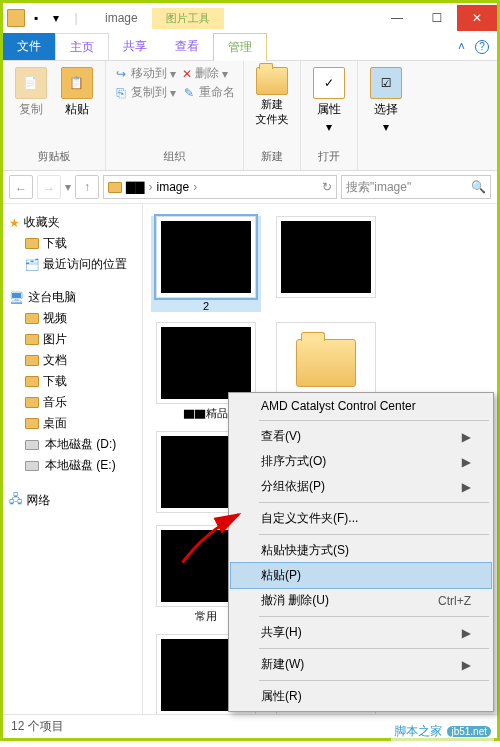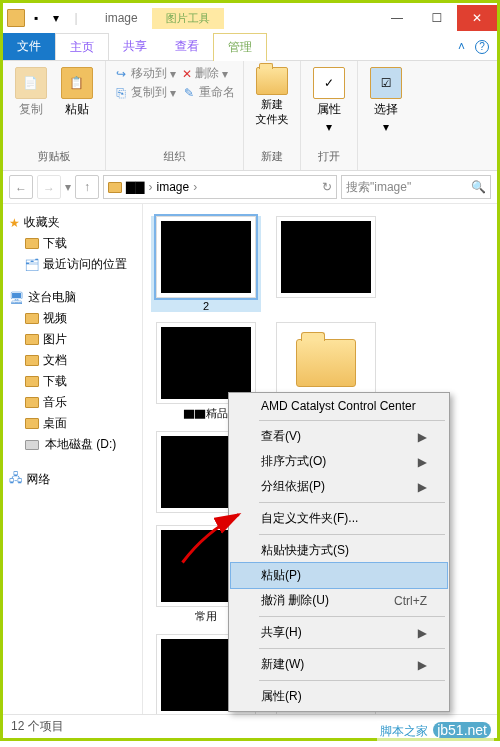--- a/index.html
+++ b/index.html
@@ -44,29 +44,29 @@
 .content{flex:1;padding:12px 8px;position:relative;overflow:hidden}
 .grid{display:flex;flex-wrap:wrap;gap:10px}
 .item{width:110px;display:flex;flex-direction:column;align-items:center;gap:2px}
 .item.sel .thumb{outline:2px solid #7bb3e8}
 .item.sel{background:#cde6f7}
 .thumb{width:100px;height:82px;border:1px solid #ddd;padding:4px;background:#fff}
 .thumb .inner{width:100%;height:100%;background:#000}
 .thumb.folder{display:flex;align-items:center;justify-content:center}
 .item .cap{font-size:11px;text-align:center}
 .statusbar{border-top:1px solid #e3e3e3;padding:3px 8px;font-size:11px;color:#555;display:flex;align-items:center}
-.ctxmenu{position:absolute;left:228px;top:392px;width:222px;background:#f0f0f0;border:1px solid #a0a0a0;box-shadow:3px 3px 6px rgba(0,0,0,.3);padding:2px}
+.ctxmenu{position:absolute;left:228px;top:392px;width:266px;background:#f0f0f0;border:1px solid #a0a0a0;box-shadow:3px 3px 6px rgba(0,0,0,.3);padding:2px}
 .ctxmenu .mi{display:flex;align-items:center;padding:4px 20px 4px 30px;position:relative;font-size:12px}
 .ctxmenu .mi.hov{background:#c2dcf0;outline:1px solid #7bb3e8}
 .ctxmenu .sep{height:1px;background:#c8c8c8;margin:3px 2px 3px 28px}
 .ctxmenu .mi .sub{margin-left:auto;color:#555}
 .ctxmenu .mi .sc{margin-left:auto;color:#555}
 .arrow-annot{position:absolute;left:160px;top:510px;width:120px;height:60px;pointer-events:none}
 .watermark{position:absolute;right:6px;bottom:6px;font-size:11px;color:#39c;background:rgba(255,255,255,.6);padding:1px 3px}
-.watermark .bubble{display:inline-block;background:#5ac;color:#fff;border-radius:8px;padding:0 4px;font-size:14px;margin-left:2px}
+.watermark .bubble{display:inline-block;background:#5ac;color:#fff;border-radius:8px;padding:0 4px;font-size:10px;margin-left:2px}
 .drv{display:inline-block;width:14px;height:10px;background:#d8d8d8;border:1px solid #999;border-radius:1px;margin-right:2px}
 .fld{display:inline-block;width:14px;height:11px;background:#f0c060;border:1px solid #c49030;border-radius:1px}
 .big-folder{width:60px;height:48px;background:linear-gradient(#fde29a,#f0c060);border:1px solid #d4a040;border-radius:3px;position:relative;margin:10px auto}
 .big-folder:before{content:"";position:absolute;top:-8px;left:4px;width:22px;height:8px;background:#fde29a;border:1px solid #d4a040;border-bottom:none;border-radius:3px 3px 0 0}
 .smico{width:14px;height:14px;display:inline-flex;align-items:center;justify-content:center;color:#4a90d9}
 </style>
 </head>
 <body>
 
 <div class="window">
@@ -224,20 +224,24 @@
             <span>音乐</span>
           </div>
         <div class="tree-item">
             <span class="fld"></span>
             <span>桌面</span>
           </div>
         <div class="tree-item">
             <span class="drv"></span>
             <span>本地磁盘 (D:)</span>
           </div>
+        <div class="tree-item">
+            <span class="drv"></span>
+            <span>本地磁盘 (E:)</span>
+          </div>
       </div>
       <div class="tree-group">
         <div class="tree-title">
             <span class="pc">🖧</span>
             <span>网络</span>
           </div>
       </div>
     </div>
 
     <div class="content">

